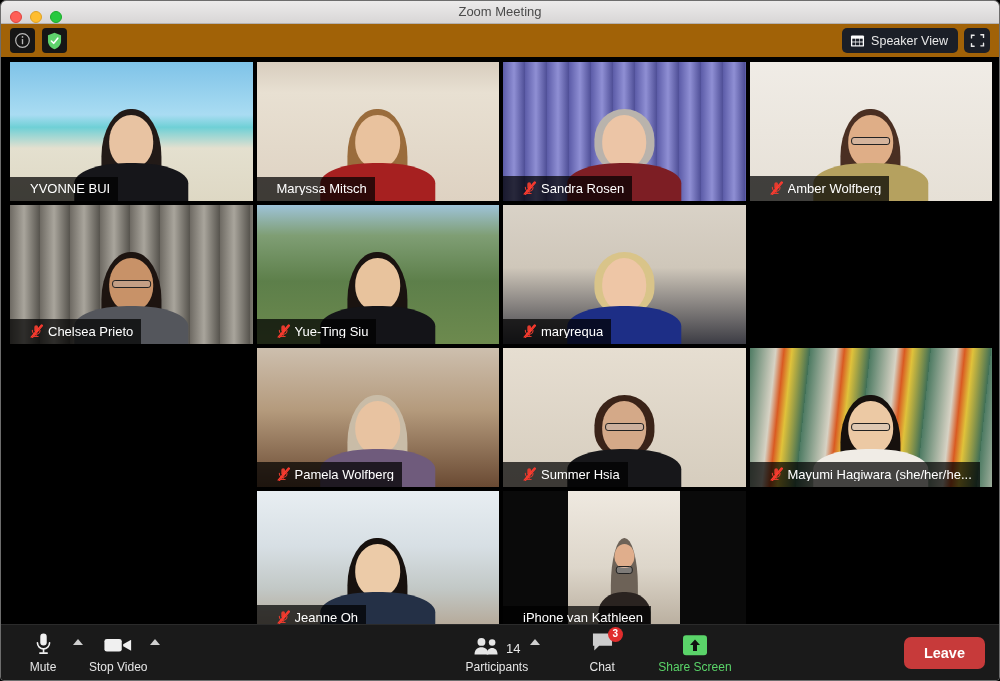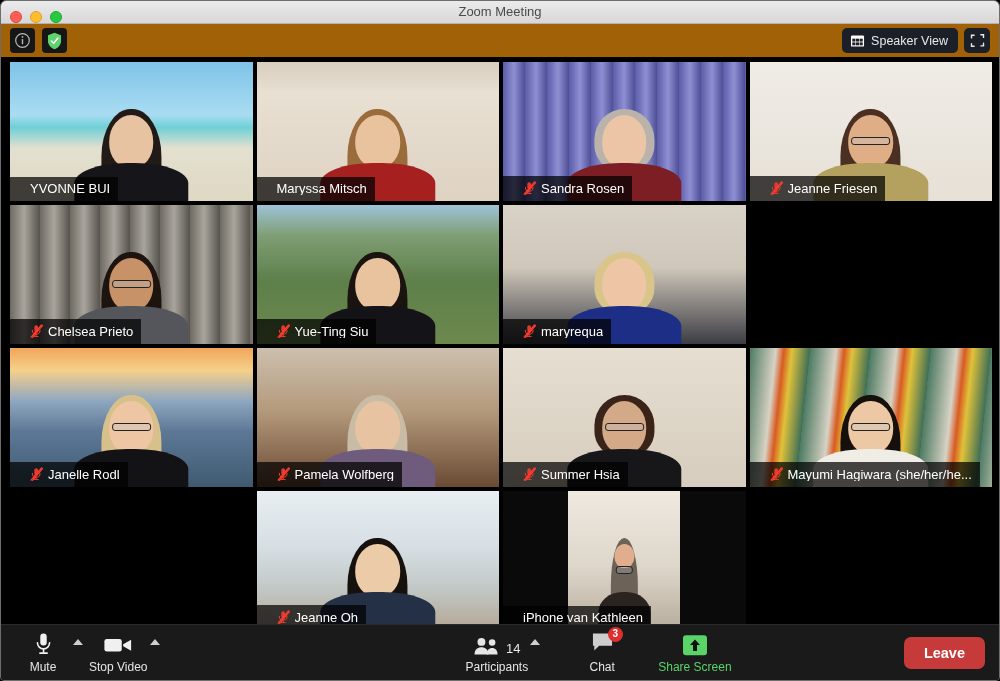--- a/index.html
+++ b/index.html
@@ -300,21 +300,21 @@
           </div>
           <div class="name-tag">
             <svg class="mic-muted" viewBox="0 0 16 17">
   <rect x="5.3" y="1.4" width="4.6" height="8.6" rx="2.3" fill="#e23b2e"></rect>
   <path d="M2.9 7.8 a4.7 4.7 0 0 0 9.4 0" fill="none" stroke="#e23b2e" stroke-width="1.4" stroke-linecap="round"></path>
   <rect x="6.8" y="12.1" width="1.4" height="2.8" fill="#e23b2e"></rect>
   <rect x="4.2" y="14.6" width="6.6" height="1.3" rx=".6" fill="#e23b2e"></rect>
   <path d="M1.4 16 L14.2 1.1" stroke="#ff3b2f" stroke-width="1.7" stroke-linecap="round"></path>
   <path d="M3.2 16.2 L16 1.3" stroke="#ff3b2f" stroke-width="1.5" stroke-linecap="round"></path>
 </svg>
-            <span class="name-label">Jeanne Friesen</span>
+            <span class="name-label">Amber Wolfberg</span>
           </div>
         </div>
         <div class="tile" style="grid-area: 2 / 1;">
           <div class="tile-video">
             <div class="bg" style="background: repeating-linear-gradient(90deg, rgb(110, 106, 99) 0px, rgb(169, 165, 156) 14px, rgb(86, 83, 77) 30px);"></div>
             <div class="person">
               <div class="hair long" style="background:#1d1410"></div>
               <div class="head" style="background:#c89268"></div>
               <div class="glasses"></div>
               <div class="body" style="background:#54565c"></div>
@@ -365,42 +365,20 @@
           <div class="name-tag">
             <svg class="mic-muted" viewBox="0 0 16 17">
   <rect x="5.3" y="1.4" width="4.6" height="8.6" rx="2.3" fill="#e23b2e"></rect>
   <path d="M2.9 7.8 a4.7 4.7 0 0 0 9.4 0" fill="none" stroke="#e23b2e" stroke-width="1.4" stroke-linecap="round"></path>
   <rect x="6.8" y="12.1" width="1.4" height="2.8" fill="#e23b2e"></rect>
   <rect x="4.2" y="14.6" width="6.6" height="1.3" rx=".6" fill="#e23b2e"></rect>
   <path d="M1.4 16 L14.2 1.1" stroke="#ff3b2f" stroke-width="1.7" stroke-linecap="round"></path>
   <path d="M3.2 16.2 L16 1.3" stroke="#ff3b2f" stroke-width="1.5" stroke-linecap="round"></path>
 </svg>
             <span class="name-label">Yue-Ting Siu</span>
-          </div>
-        </div>
-        <div class="tile" style="grid-area: 3 / 1;">
-          <div class="tile-video">
-            <div class="bg" style="background: linear-gradient(rgb(240, 166, 90) 0%, rgb(246, 208, 138) 16%, rgb(143, 167, 192) 38%, rgb(93, 120, 150) 60%, rgb(63, 90, 112) 100%);"></div>
-            <div class="person">
-              <div class="hair long" style="background:#d8c08a"></div>
-              <div class="head" style="background:#eec6a4"></div>
-              <div class="glasses"></div>
-              <div class="body" style="background:#131316"></div>
-            </div>
-          </div>
-          <div class="name-tag">
-            <svg class="mic-muted" viewBox="0 0 16 17">
-  <rect x="5.3" y="1.4" width="4.6" height="8.6" rx="2.3" fill="#e23b2e"></rect>
-  <path d="M2.9 7.8 a4.7 4.7 0 0 0 9.4 0" fill="none" stroke="#e23b2e" stroke-width="1.4" stroke-linecap="round"></path>
-  <rect x="6.8" y="12.1" width="1.4" height="2.8" fill="#e23b2e"></rect>
-  <rect x="4.2" y="14.6" width="6.6" height="1.3" rx=".6" fill="#e23b2e"></rect>
-  <path d="M1.4 16 L14.2 1.1" stroke="#ff3b2f" stroke-width="1.7" stroke-linecap="round"></path>
-  <path d="M3.2 16.2 L16 1.3" stroke="#ff3b2f" stroke-width="1.5" stroke-linecap="round"></path>
-</svg>
-            <span class="name-label">Janelle Rodl</span>
           </div>
         </div>
         <div class="tile" style="grid-area: 3 / 2;">
           <div class="tile-video">
             <div class="bg" style="background: linear-gradient(rgb(205, 191, 174) 0%, rgb(180, 154, 124) 45%, rgb(106, 74, 51) 100%);"></div>
             <div class="person">
               <div class="hair long" style="background:#c9bca7"></div>
               <div class="head" style="background:#e8c3a1"></div>
               <div class="body" style="background:#6f5b7c"></div>
             </div>

